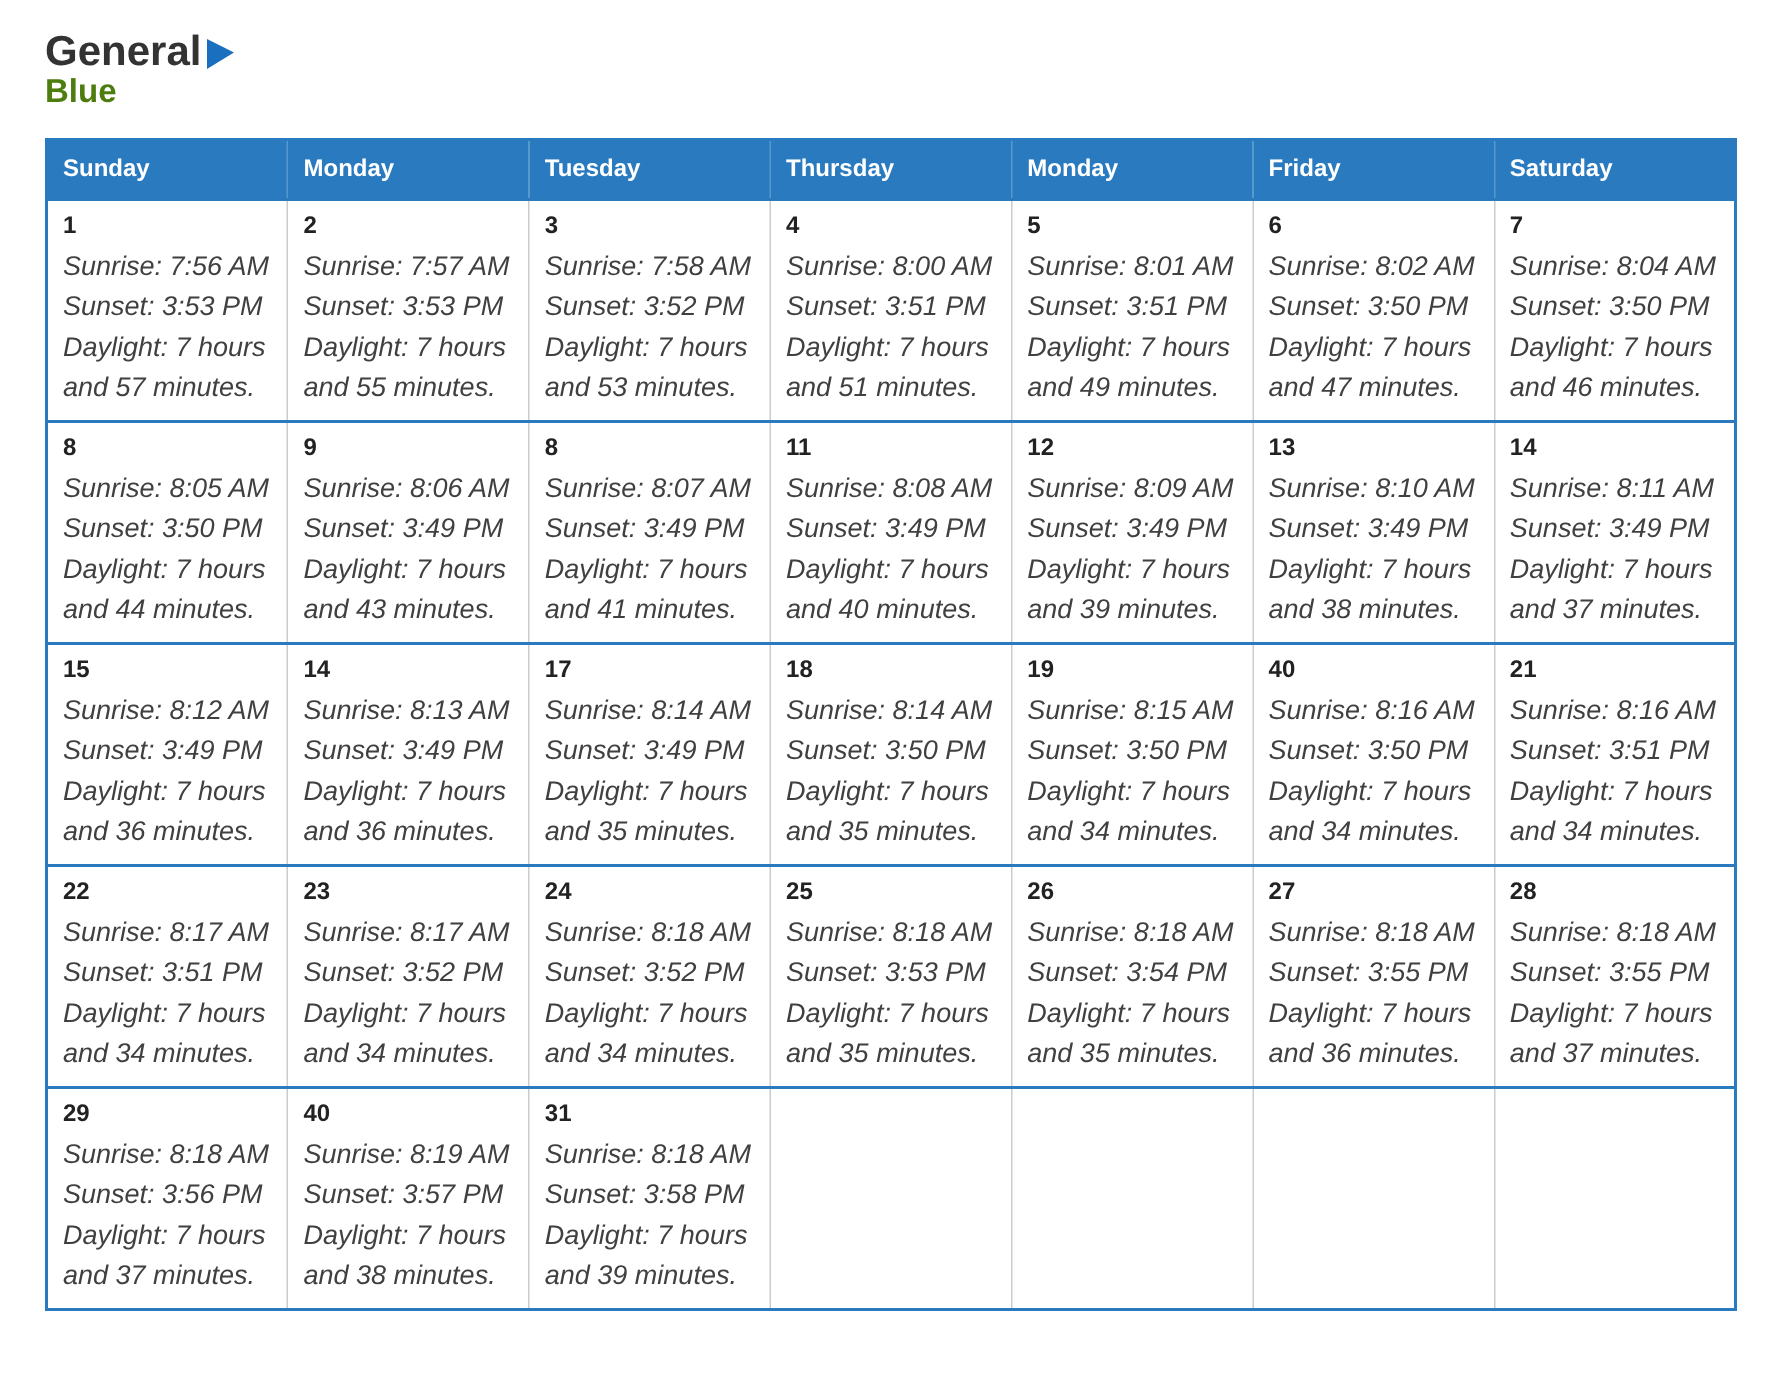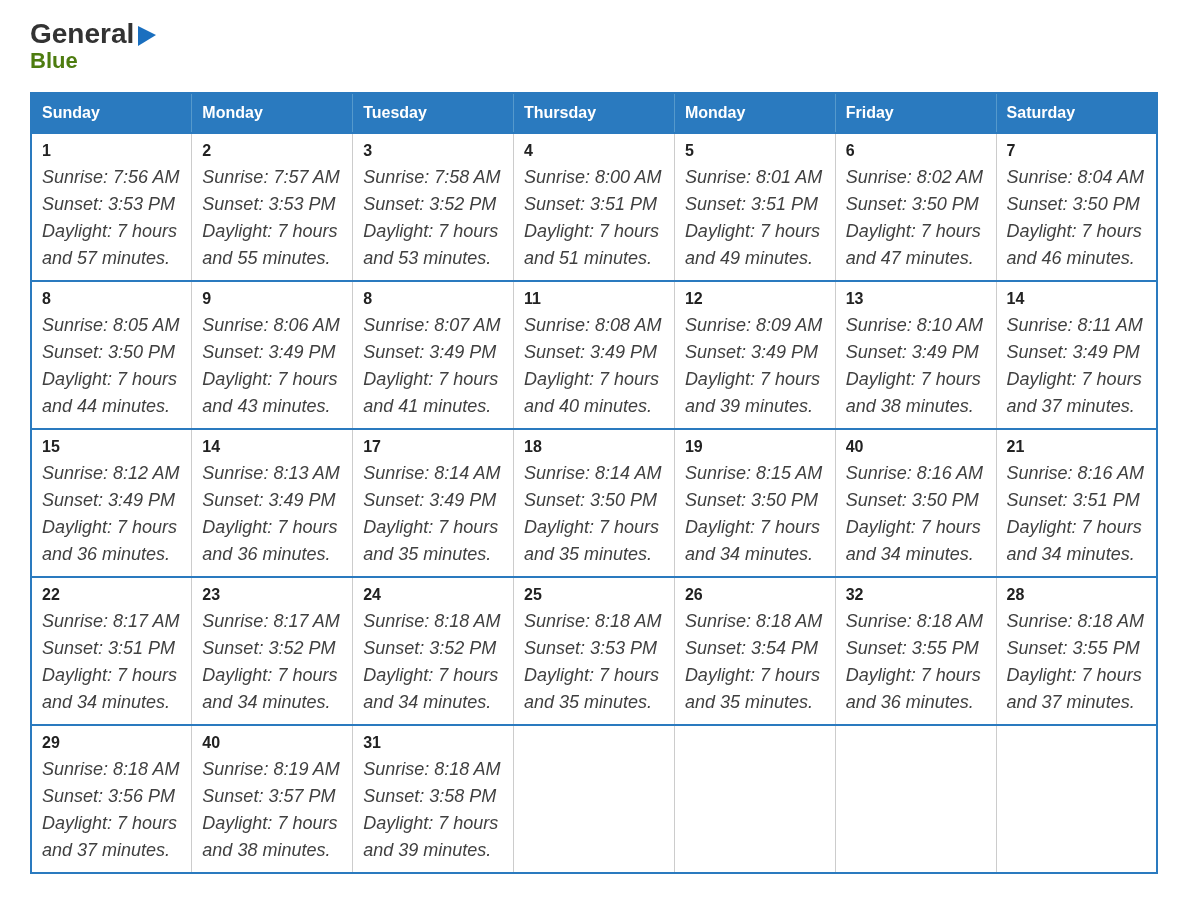--- a/index.html
+++ b/index.html
@@ -237,21 +237,21 @@
         </td>
         <td>
           <span class="day-number">25</span>
           <div class="day-info">Sunrise: 8:18 AM<br>Sunset: 3:53 PM<br>Daylight: 7 hours<br>and 35 minutes.</div>
         </td>
         <td>
           <span class="day-number">26</span>
           <div class="day-info">Sunrise: 8:18 AM<br>Sunset: 3:54 PM<br>Daylight: 7 hours<br>and 35 minutes.</div>
         </td>
         <td>
-          <span class="day-number">32</span>
+          <span class="day-number">27</span>
           <div class="day-info">Sunrise: 8:18 AM<br>Sunset: 3:55 PM<br>Daylight: 7 hours<br>and 36 minutes.</div>
         </td>
         <td>
           <span class="day-number">28</span>
           <div class="day-info">Sunrise: 8:18 AM<br>Sunset: 3:55 PM<br>Daylight: 7 hours<br>and 37 minutes.</div>
         </td>
       </tr>
       <tr>
         <td>
           <span class="day-number">29</span>

